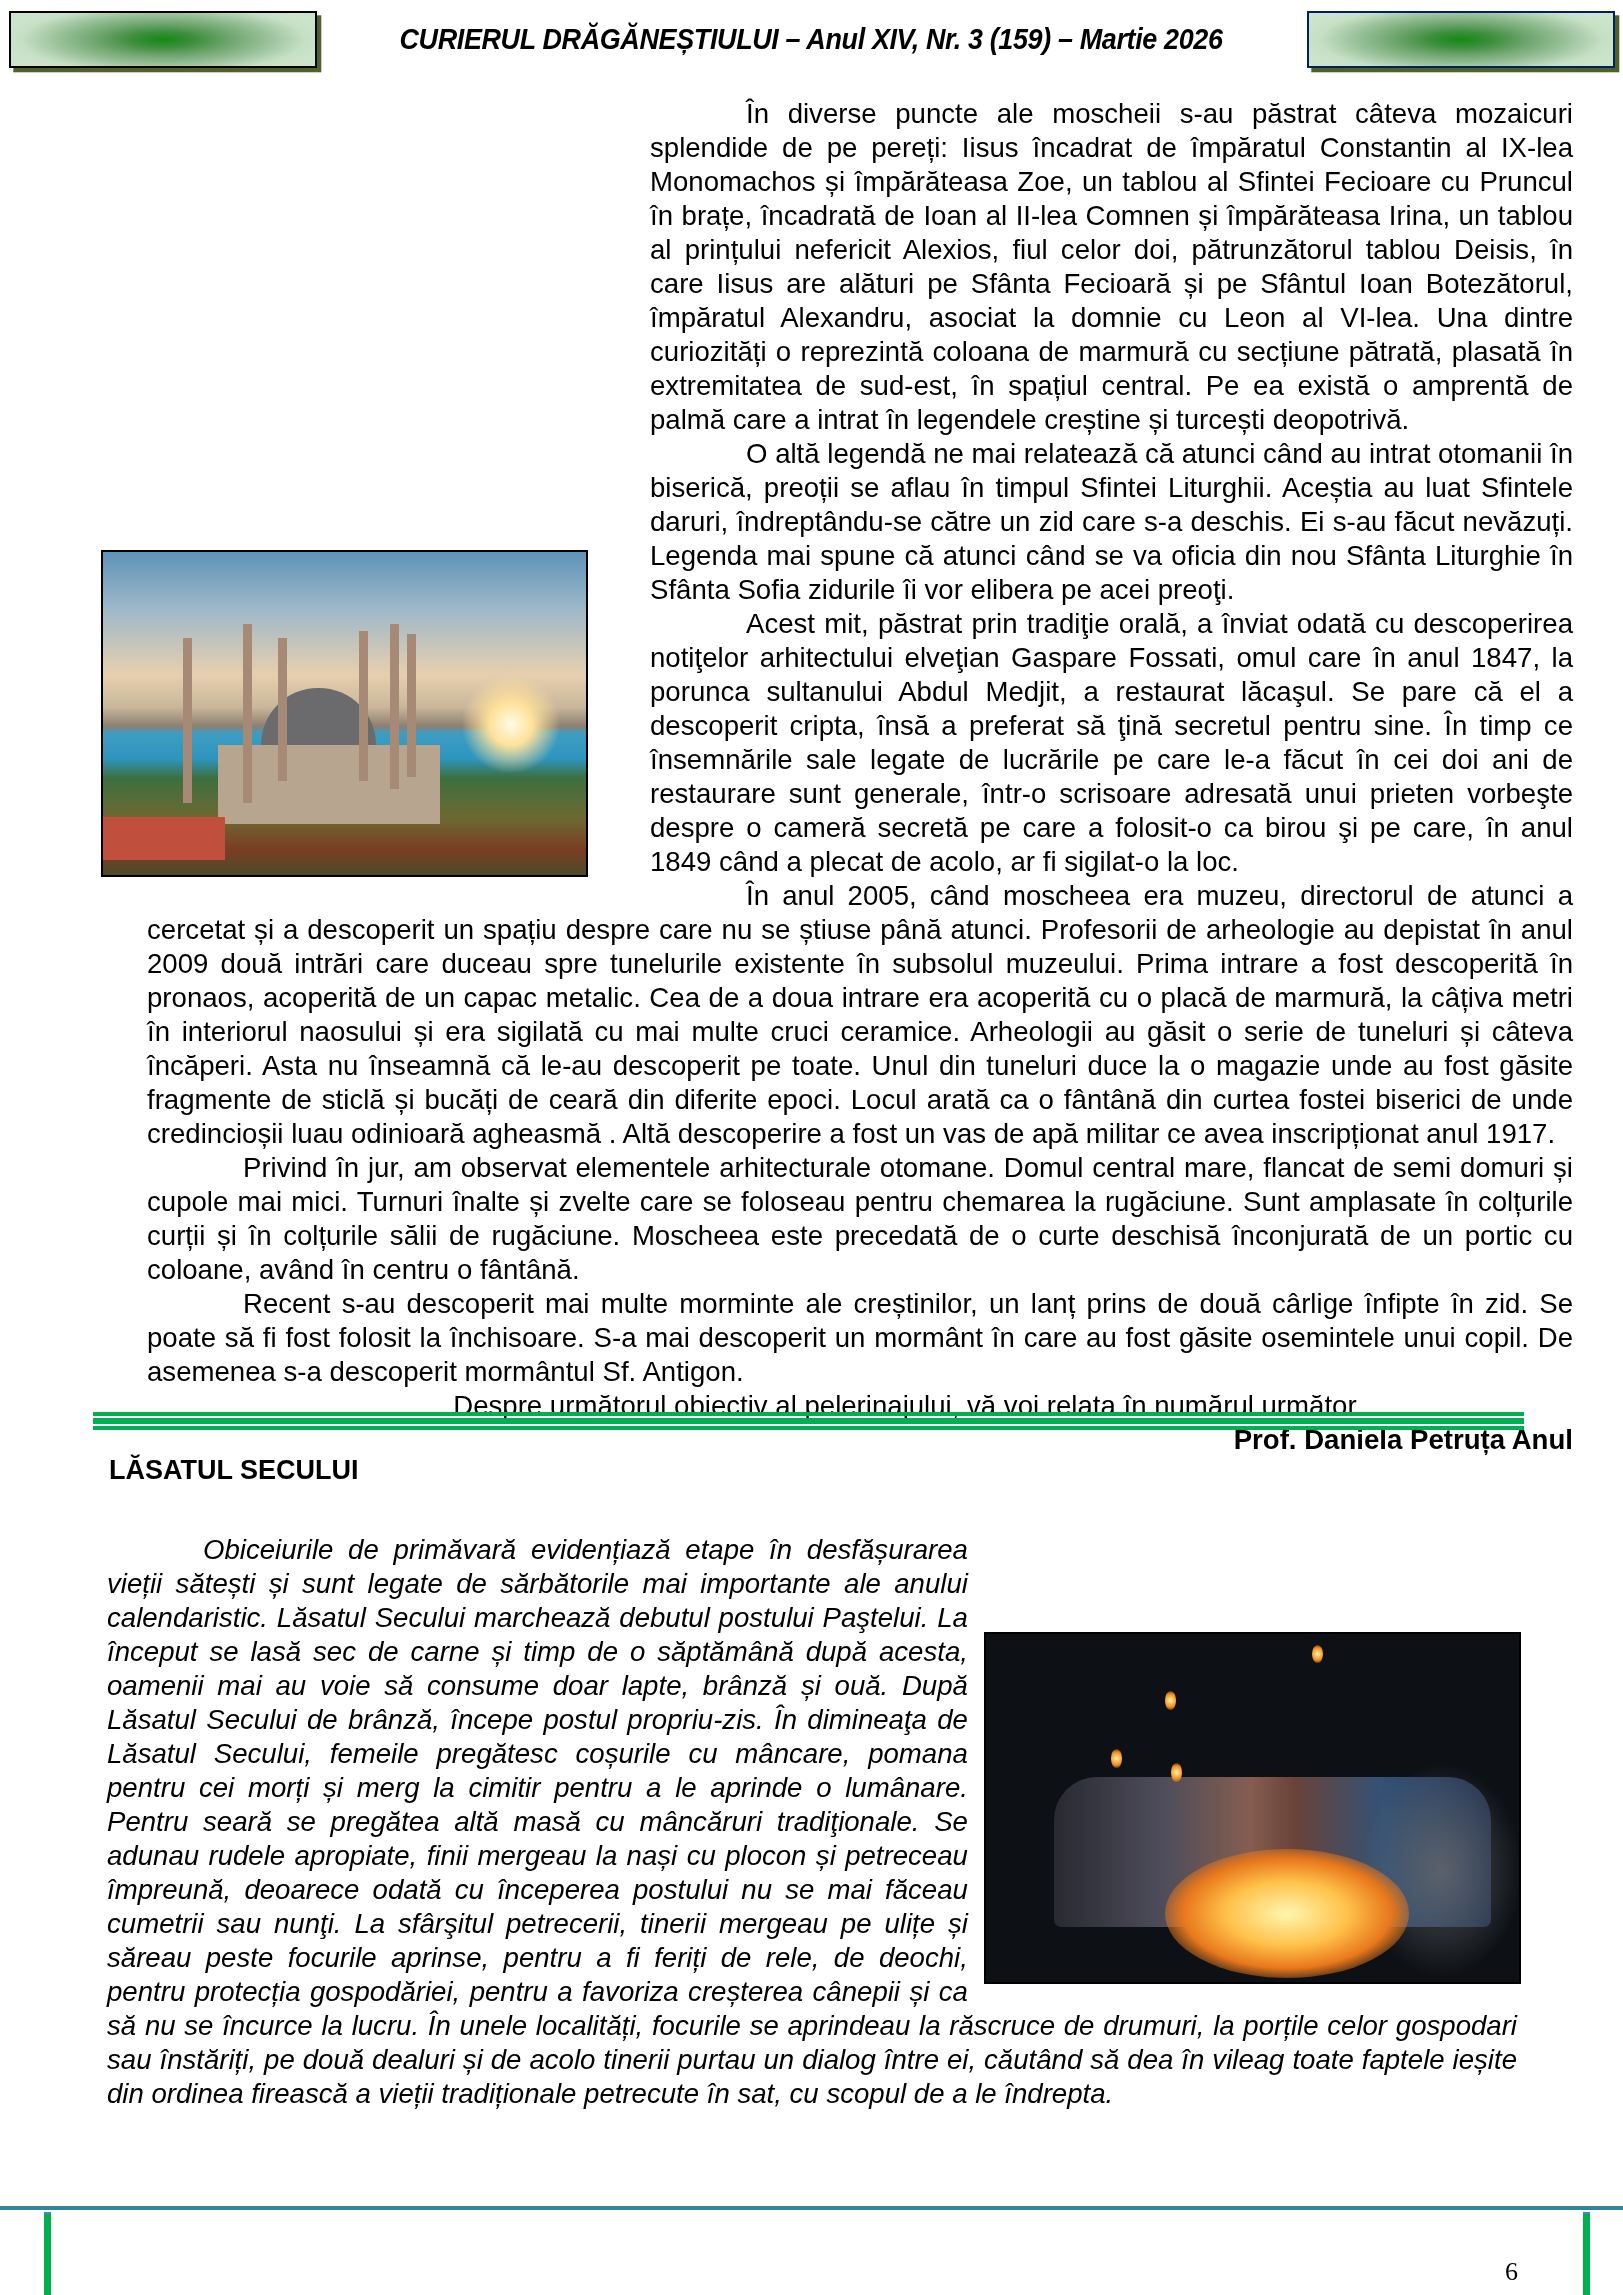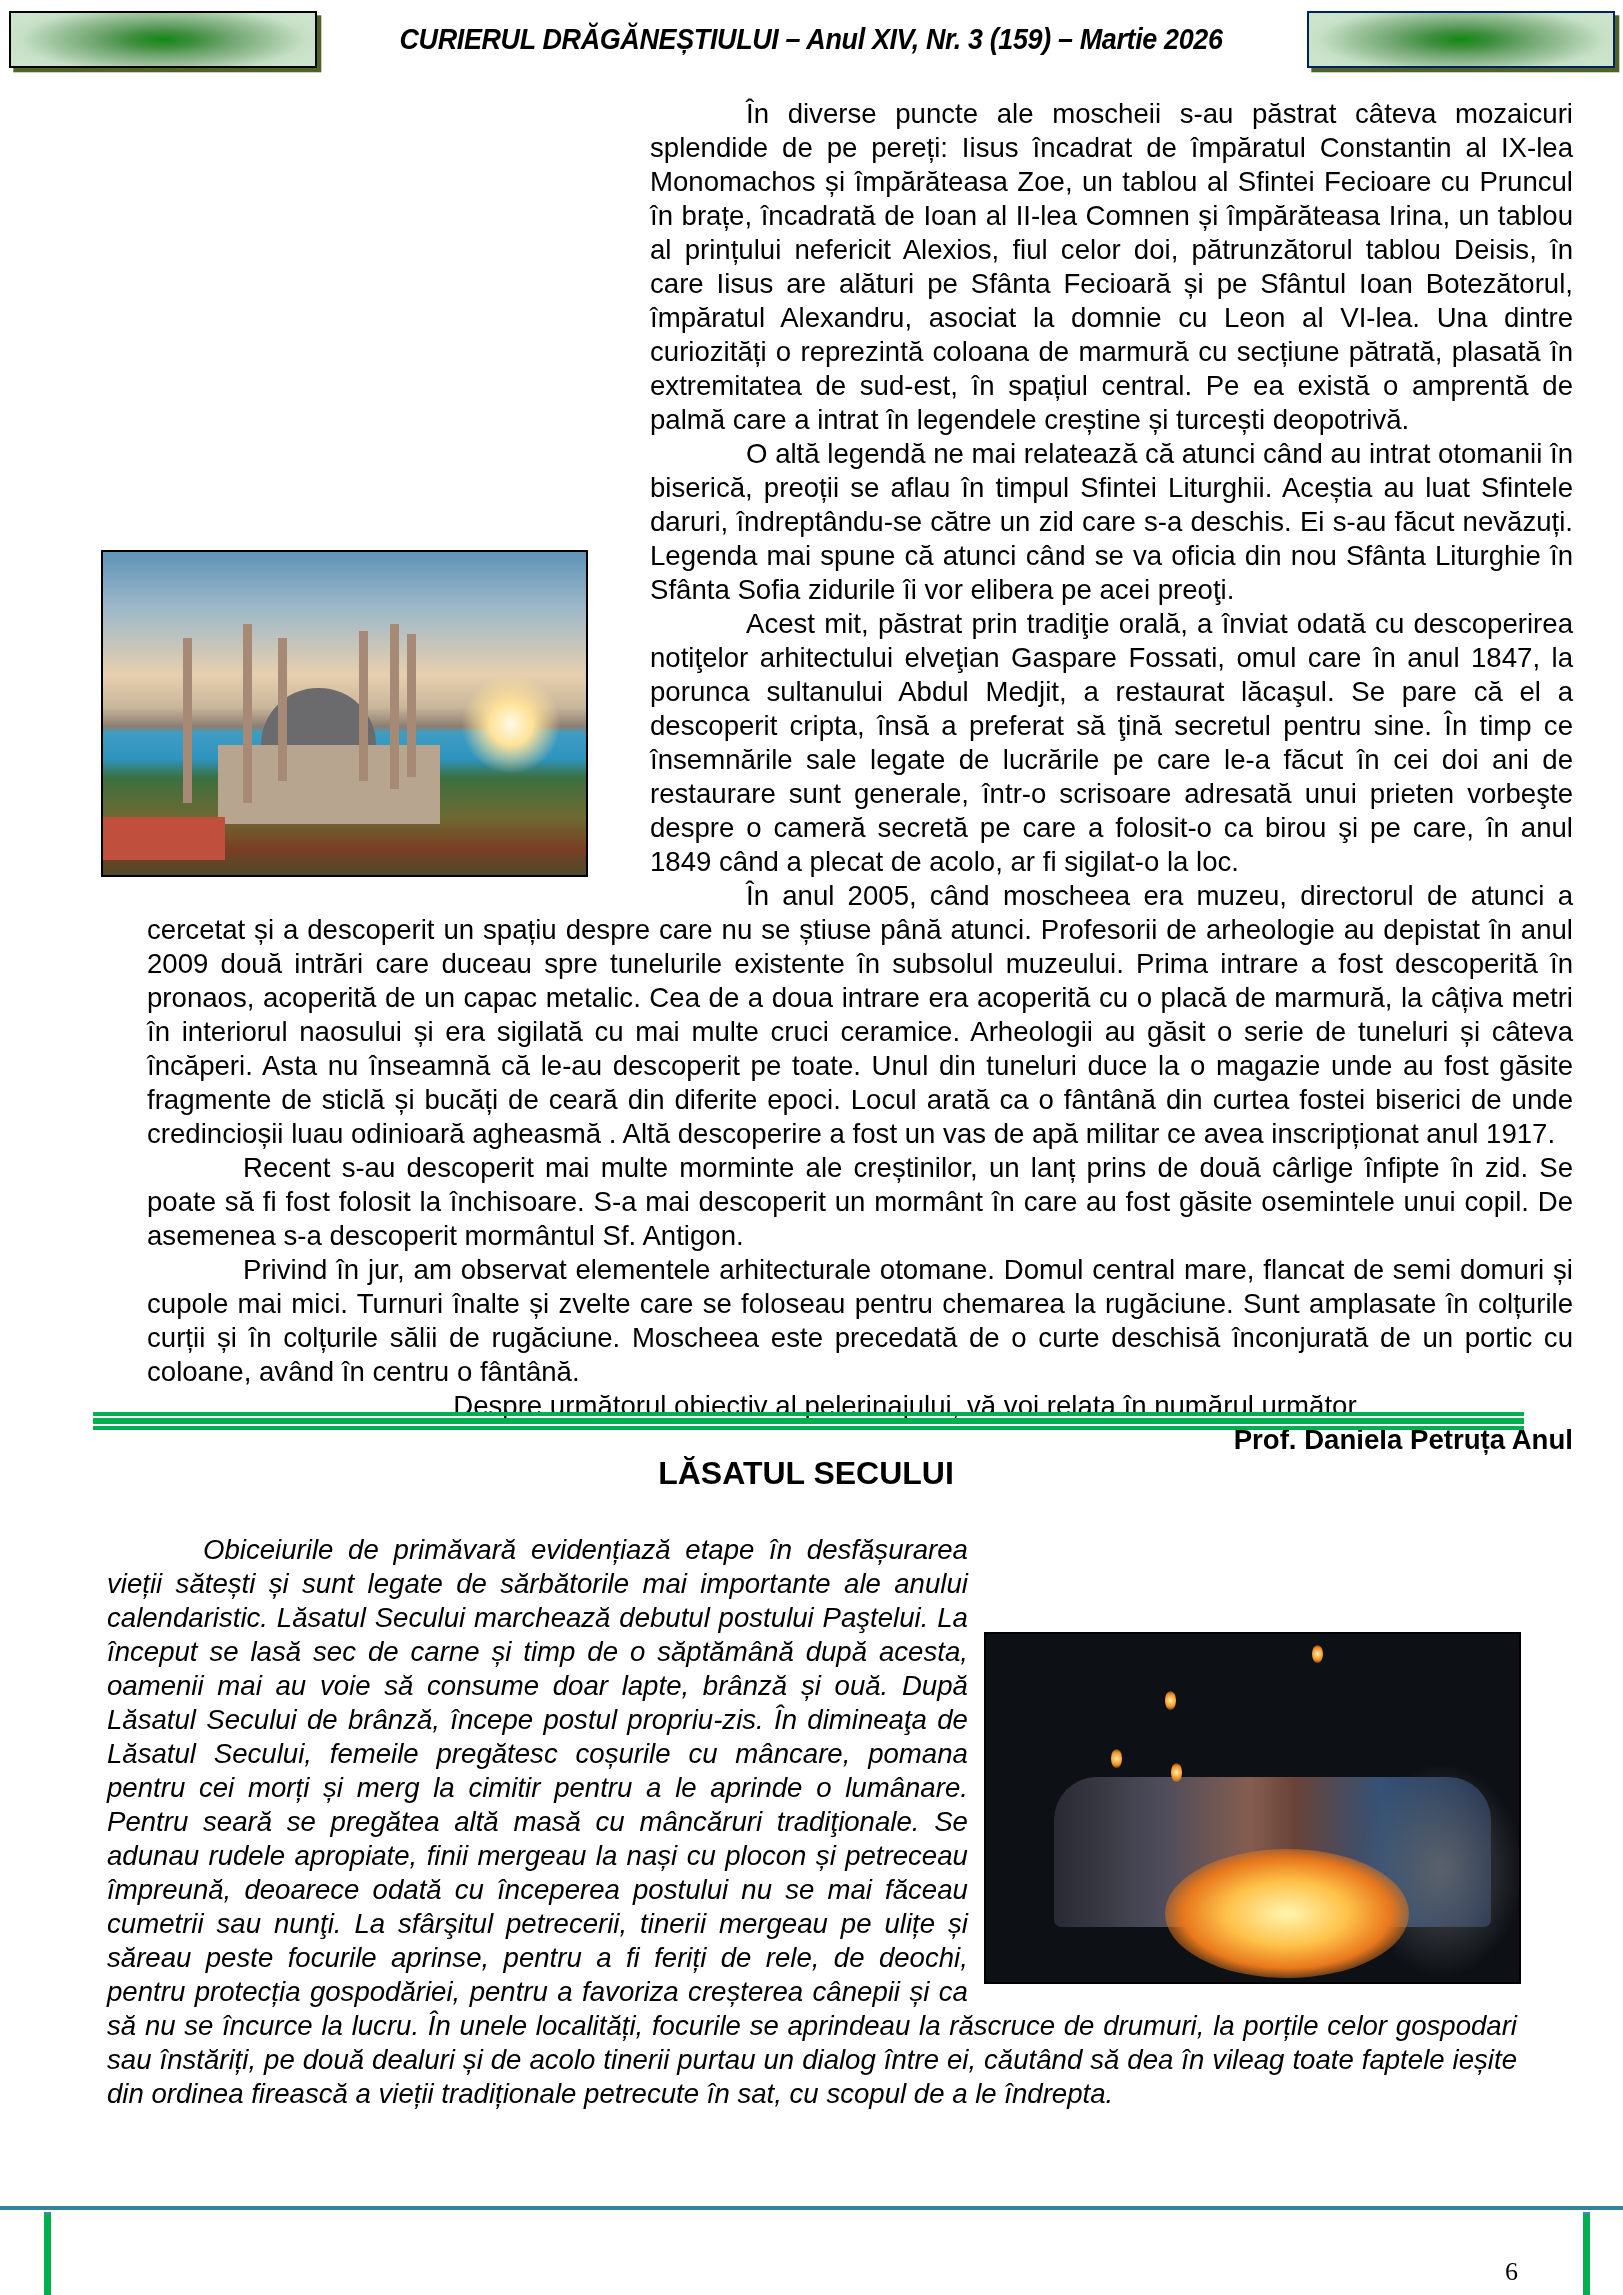--- a/index.html
+++ b/index.html
@@ -31,21 +31,21 @@
   
   .bonfire { width: 537px; height: 352px; background: #0d1116; }
   .bonfire .people { position: absolute; left: 68px; top: 143px; width: 437px; height: 150px; background: linear-gradient(to right, #2d2e36, #5a5767 25%, #9a6b5a 45%, #7a4b3f 55%, #3b5d86 75%, #2b3c5c); border-radius: 43px 43px 7.2px 7.2px; opacity: .85; }
   .bonfire .fire { position: absolute; left: 179px; top: 215px; width: 244px; height: 129px; border-radius: 50%; background: radial-gradient(ellipse, #fff6b0 0%, #ffc24a 35%, #e8781c 60%, rgba(120,70,40,0) 80%); }
   .bonfire .smoke { position: absolute; left: 373px; top: 129px; width: 165px; height: 215px; background: radial-gradient(ellipse, rgba(110,110,110,.7), rgba(60,60,60,0) 70%); }
   .bonfire .torch { position: absolute; width: 11.5px; height: 18.6px; border-radius: 50%; background: radial-gradient(circle, #fff2a0, #f08a20 60%, rgba(0,0,0,0)); }
 
   
   .divider { position: absolute; left: 93px; width: 1431px; background: #00b050; }
 
-  .heading { position: absolute; top: 1455px; left: 93px; width: 1426px; text-align: center; font-weight: bold; font-size: 32px; }
+  .heading { position: absolute; top: 1455px; left: 109px; width: 1426px; text-align: left; font-weight: bold; font-size: 27px; }
 
   
   .footer-line { position: absolute; left: 0; top: 2206px; width: 1623px; height: 3.6px; background: #31849b; }
   .footer-bar { position: absolute; top: 2212px; width: 7.2px; height: 83px; background: #00b050; border-top: 2.1px solid #4f81bd; box-sizing: border-box; }
   .page-num { position: absolute; left: 1505px; top: 2257px; font-family: "Liberation Serif", serif; font-size: 26px; }
 </style>
 </head>
 <body>
 
 <div class="hdr-box left"></div>
@@ -73,22 +73,22 @@
   .flow1 p { margin: 0; text-align: justify; text-indent: 96px; }
   .flow1 .float-space { float: left; width: 503px; height: 337px; margin-top: 459px; margin-right: 0; }
 </style>
 
 <div class="flow1">
   <div class="float-space"></div>
   <p>În diverse puncte ale moscheii s-au păstrat câteva mozaicuri splendide de pe pereți: Iisus încadrat de împăratul Constantin al IX-lea Monomachos și împărăteasa Zoe, un tablou al Sfintei Fecioare cu Pruncul în brațe, încadrată de Ioan al II-lea Comnen și împărăteasa Irina, un tablou al prințului nefericit Alexios, fiul celor doi, pătrunzătorul tablou Deisis, în care Iisus are alături pe Sfânta Fecioară și pe Sfântul Ioan Botezătorul, împăratul Alexandru, asociat la domnie cu Leon al VI-lea. Una dintre curiozități o reprezintă coloana de marmură cu secțiune pătrată, plasată în extremitatea de sud-est, în spațiul central. Pe ea există o amprentă de palmă care a intrat în legendele creștine și turcești deopotrivă.</p>
   <p>O altă legendă ne mai relatează că atunci când au intrat otomanii în biserică, preoții se aflau în timpul Sfintei Liturghii. Aceștia au luat Sfintele daruri, îndreptându-se către un zid care s-a deschis. Ei s-au făcut nevăzuți. Legenda mai spune că atunci când se va oficia din nou Sfânta Liturghie în Sfânta Sofia zidurile îi vor elibera pe acei preoţi.</p>
   <p>Acest mit, păstrat prin tradiţie orală, a înviat odată cu descoperirea notiţelor arhitectului elveţian Gaspare Fossati, omul care în anul 1847, la porunca sultanului Abdul Medjit, a restaurat lăcaşul. Se pare că el a descoperit cripta, însă a preferat să ţină secretul pentru sine. În timp ce însemnările sale legate de lucrările pe care le-a făcut în cei doi ani de restaurare sunt generale, într-o scrisoare adresată unui prieten vorbeşte despre o cameră secretă pe care a folosit-o ca birou şi pe care, în anul 1849 când a plecat de acolo, ar fi sigilat-o la loc.</p>
   <p style="text-indent:96px;">În anul 2005, când moscheea era muzeu, directorul de atunci a cercetat și a descoperit un spațiu despre care nu se știuse până atunci. Profesorii de arheologie au depistat în anul 2009 două intrări care duceau spre tunelurile existente în subsolul muzeului. Prima intrare a fost descoperită în pronaos, acoperită de un capac metalic. Cea de a doua intrare era acoperită cu o placă de marmură, la câțiva metri în interiorul naosului și era sigilată cu mai multe cruci ceramice. Arheologii au găsit o serie de tuneluri și câteva încăperi. Asta nu înseamnă că le-au descoperit pe toate. Unul din tuneluri duce la o magazie unde au fost găsite fragmente de sticlă și bucăți de ceară din diferite epoci. Locul arată ca o fântână din curtea fostei biserici de unde credincioșii luau odinioară agheasmă . Altă descoperire a fost un vas de apă militar ce avea inscripționat anul 1917.</p>
+  <p>Privind în jur, am observat elementele arhitecturale otomane. Domul central mare, flancat de semi domuri și cupole mai mici. Turnuri înalte și zvelte care se foloseau pentru chemarea la rugăciune. Sunt amplasate în colțurile curții și în colțurile sălii de rugăciune. Moscheea este precedată de o curte deschisă înconjurată de un portic cu coloane, având în centru o fântână.</p>
   <p>Recent s-au descoperit mai multe morminte ale creștinilor, un lanț prins de două cârlige înfipte în zid. Se poate să fi fost folosit la închisoare. S-a mai descoperit un mormânt în care au fost găsite osemintele unui copil. De asemenea s-a descoperit mormântul Sf. Antigon.</p>
-  <p>Privind în jur, am observat elementele arhitecturale otomane. Domul central mare, flancat de semi domuri și cupole mai mici. Turnuri înalte și zvelte care se foloseau pentru chemarea la rugăciune. Sunt amplasate în colțurile curții și în colțurile sălii de rugăciune. Moscheea este precedată de o curte deschisă înconjurată de un portic cu coloane, având în centru o fântână.</p>
   <p style="text-align:center;">Despre următorul obiectiv al pelerinajului, vă voi relata în numărul următor.</p>
   <p class="sig" style="text-align:right;text-indent:0;font-weight:bold;">Prof. Daniela Petruța Anul</p>
 </div>
 
 <div class="divider" style="top:1412px;height:3.6px;"></div>
 <div class="divider" style="top:1418px;height:6.4px;"></div>
 <div class="divider" style="top:1426px;height:3.6px;"></div>
 
 <div class="heading">LĂSATUL SECULUI</div>
 

